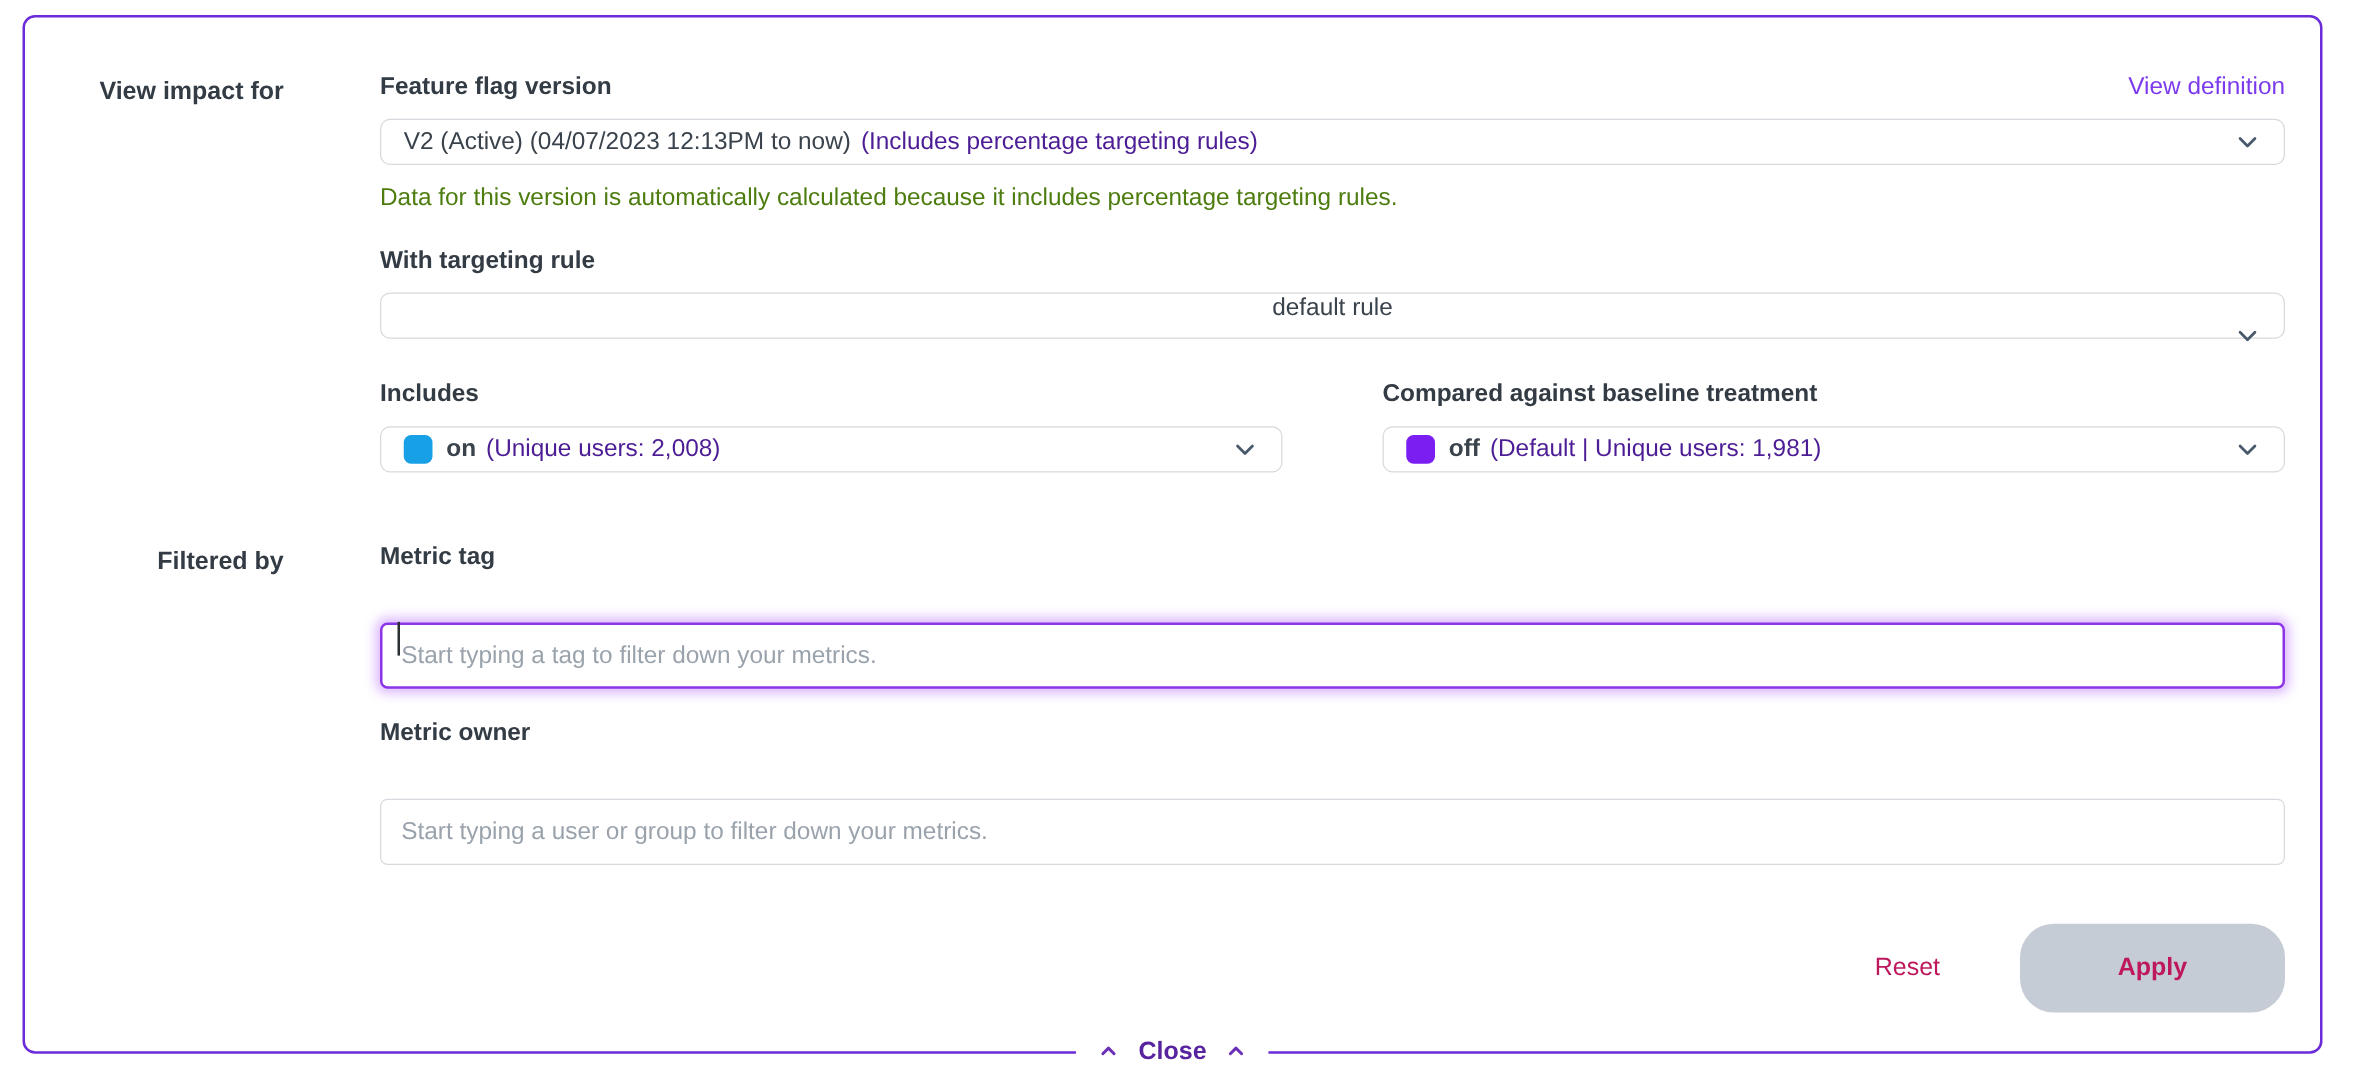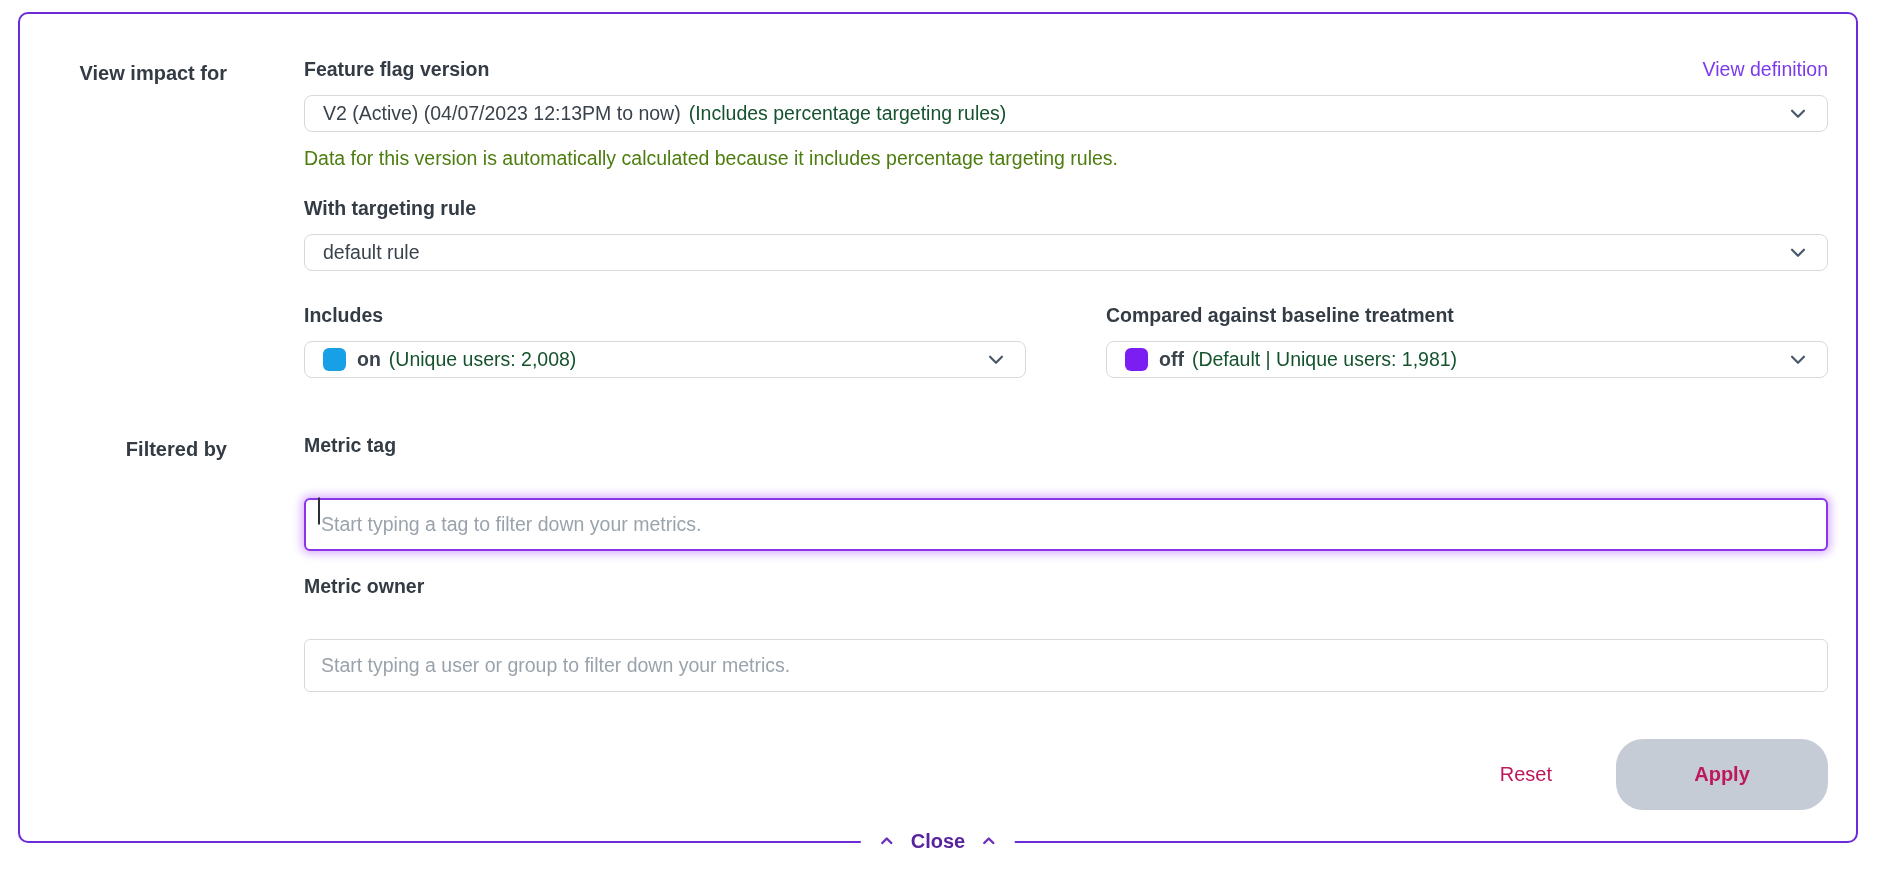--- a/index.html
+++ b/index.html
@@ -58,35 +58,35 @@
     border-radius: 8px;
     background: #fff;
     display: flex;
     align-items: center;
     padding: 0 18px;
     font-size: 19.5px;
     cursor: pointer;
   }
   .sel-main { color: #3a434c; white-space: nowrap; }
   .sel-strong { color: #3a434c; font-weight: 700; white-space: nowrap; }
-  .sel-note { color: #14532d; margin-left: 8px; white-space: nowrap; overflow: hidden; text-overflow: ellipsis; }
+  .sel-note { color: #4c1d95; margin-left: 8px; white-space: nowrap; overflow: hidden; text-overflow: ellipsis; }
   .chev { margin-left: auto; display: flex; align-items: center; flex-shrink: 0; padding-left: 12px; }
   .swatch {
     width: 23px; height: 23px;
     border-radius: 6px;
     margin-right: 11px;
     flex-shrink: 0;
   }
   .helper {
     font-size: 19.5px;
     color: #4d7c0f;
     margin: 15px 0 27px 0;
   }
   .mb14 { margin-bottom: 14px; }
-  .mb32 { margin-bottom: 33px; }
+  .mb32 { margin-bottom: 33px; flex-direction: column; }
   .two-col { display: flex; gap: 80px; }
   .two-col .col { flex: 1; min-width: 0; }
 
   .section-filtered { margin-top: 56px; }
 
   .input-wrap { position: relative; margin-bottom: 24px; }
   .text-input {
     width: 100%;
     height: 53px;
     border: 1px solid #d6dade;

